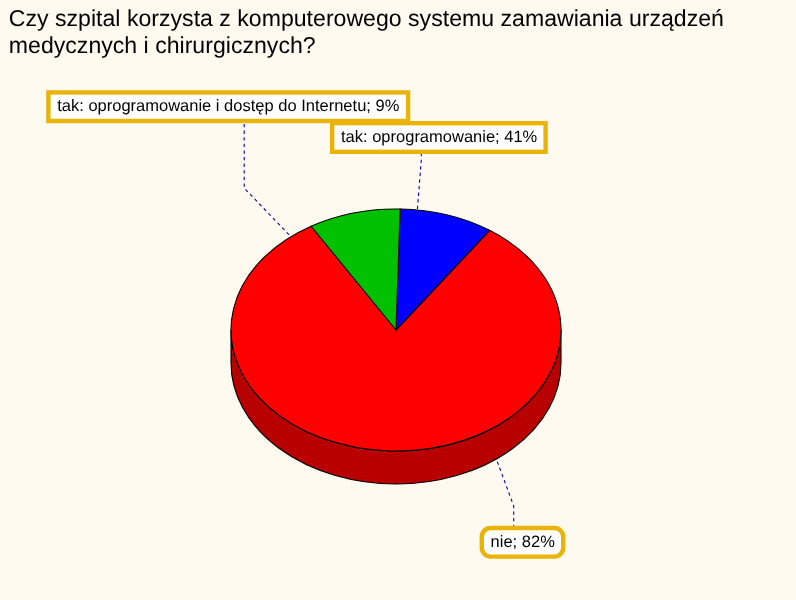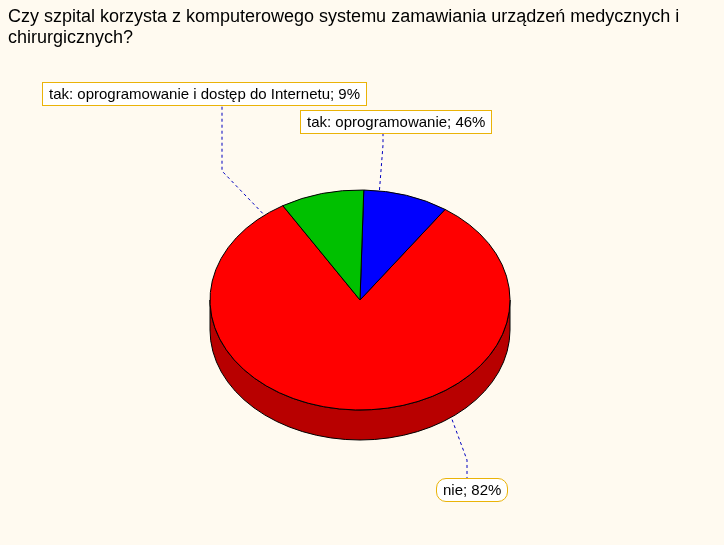--- a/index.html
+++ b/index.html
@@ -13,28 +13,28 @@
   .frame {
     position: relative;
     width: 724px;
     height: 545px;
     box-sizing: border-box;
   }
   .title {
     position: absolute;
     left: 8px;
     top: 6px;
-    font-size: 18px;
+    font-size: 21px;
     color: #000;
     letter-spacing: 0;
   }
   .label-box {
     position: absolute;
     background: #fff;
-    border: 1px solid #eab308;
+    border: 4px solid #eab308;
     font-size: 15px;
     color: #000;
     padding: 2px 6px;
     line-height: 18px;
     white-space: nowrap;
   }
   svg.plot {
     position: absolute;
     left: 0;
     top: 0;
@@ -75,17 +75,17 @@
 
     <path d="M 360 300
              L 282.82 205.68
              A 150 110 0 0 1 363.77 190.03
              Z" fill="#00C000" stroke="#000" stroke-width="1"></path>
 
   </svg>
 
   <div class="label-box" style="left:42px; top:82px;">tak: oprogramowanie i dostęp do Internetu; 9%</div>
 
-  <div class="label-box" style="left:300px; top:110px;">tak: oprogramowanie; 46%</div>
+  <div class="label-box" style="left:300px; top:110px;">tak: oprogramowanie; 41%</div>
 
   <div class="label-box" style="left:436px; top:478px;border-radius:10px;">nie; 82%</div>
 
 </div>
 
 </body></html>

